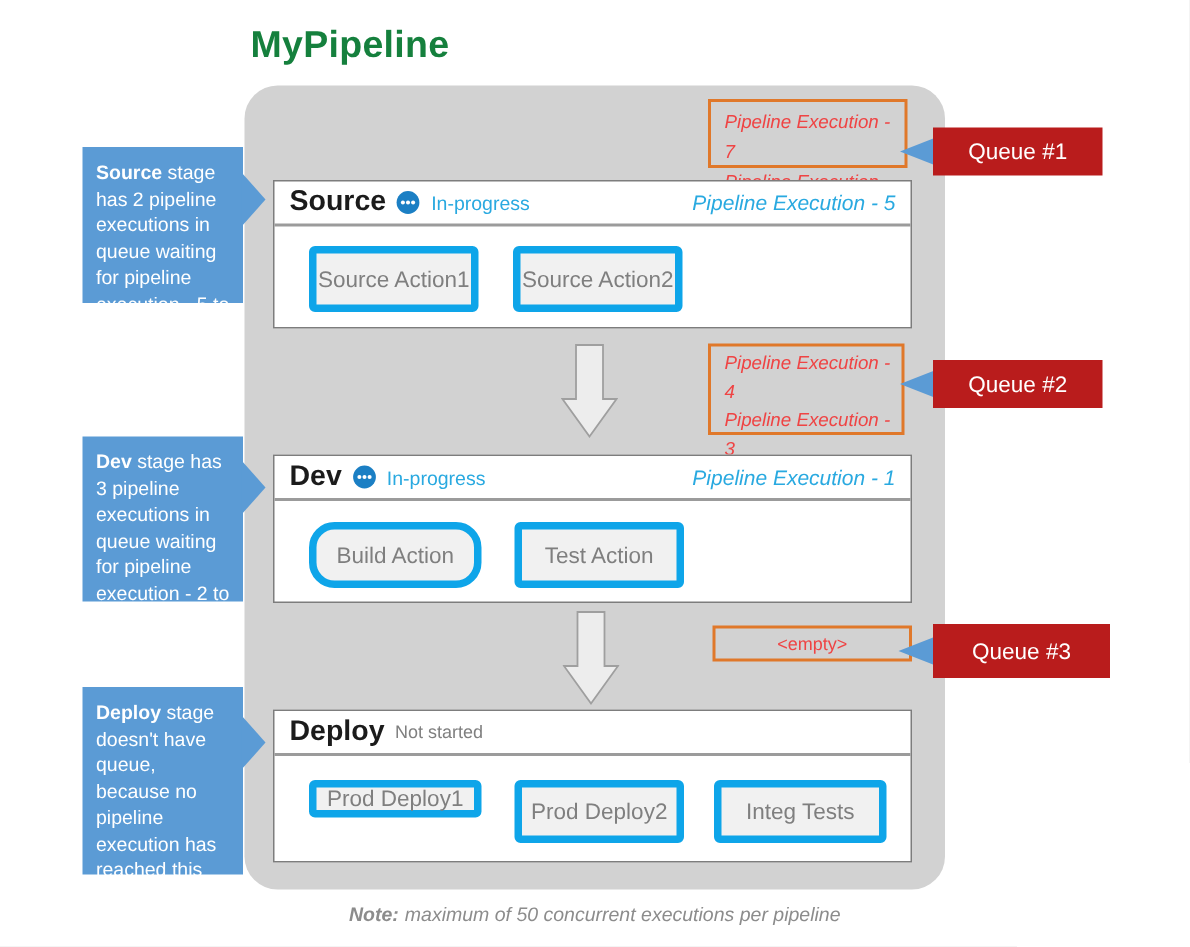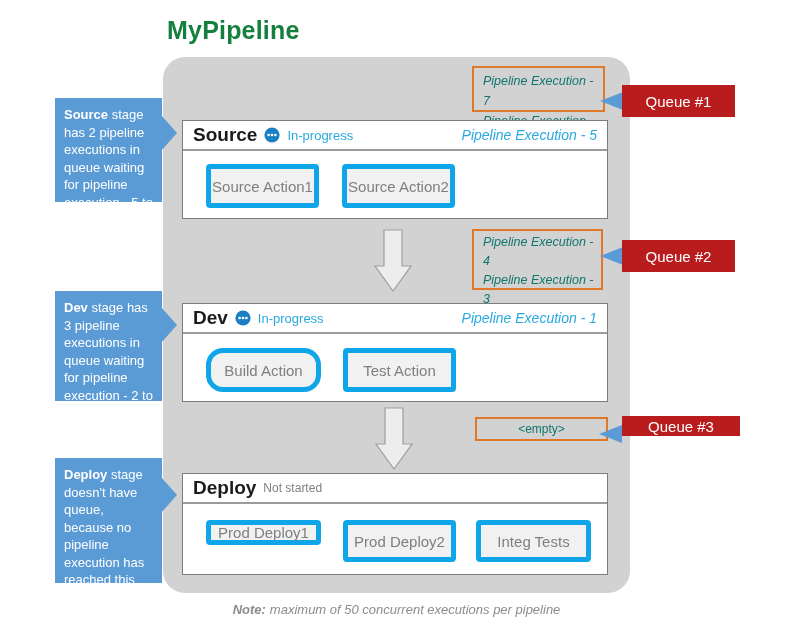--- a/index.html
+++ b/index.html
@@ -25,32 +25,32 @@
   .status-blue { font-size:13px; color:#29a9e0; }
   .status-gray { font-size:12px; color:#7f7f7f; }
   .exec-label { margin-left:auto; font-size:14px; font-style:italic; color:#29a9e0; }
   .icon-inprogress { width:16px; height:16px; display:inline-flex; flex:none; }
 
   .action { position:absolute; height:44px; background:#f1f1f1; border:5px solid #0ea5e9;
             border-radius:4px; color:#7f7f7f; font-size:15px; display:flex;
             align-items:center; justify-content:center; }
 
   
-  .qbox { border:2px solid #e0782a; color:#0f766e; font-style:italic; font-size:12.5px; }
+  .qbox { border:2px solid #e0782a; color:#ef4444; font-style:italic; font-size:12.5px; }
   #qbox-1 { left:472px; top:66px;  width:133px; height:46px; padding:3px 0 0 9px; line-height:20px; }
   #qbox-2 { left:472px; top:229px; width:131px; height:61px; padding:2px 0 0 9px; line-height:19px; }
   #qbox-3 { left:475px; top:417px; width:133px; height:24px; font-style:normal; font-size:12px;
             display:flex; align-items:center; justify-content:center; }
 
   
   .qcallout { background:#b91c1c; color:#ffffff; font-size:15px;
               display:flex; align-items:center; justify-content:center; }
   #qcallout-1 { left:622px; top:85px;  width:113px; height:32px; }
   #qcallout-2 { left:622px; top:240px; width:113px; height:32px; }
-  #qcallout-3 { left:622px; top:416px; width:118px; height:20px; }
+  #qcallout-3 { left:622px; top:416px; width:118px; height:36px; }
   .tri-left { width:0; height:0; border-top:9px solid transparent;
               border-bottom:9px solid transparent; border-right:23px solid #5b9bd5; }
   #qtri-1 { left:600px; top:92px; }
   #qtri-2 { left:600px; top:247px; }
   #qtri-3 { left:599px; top:425px; }
 
   
   .lcallout { left:55px; width:107px; background:#5b9bd5; color:#ffffff;
               font-size:13px; line-height:17.5px; padding:8px 9px; }
   .lcallout b { font-weight:bold; }

